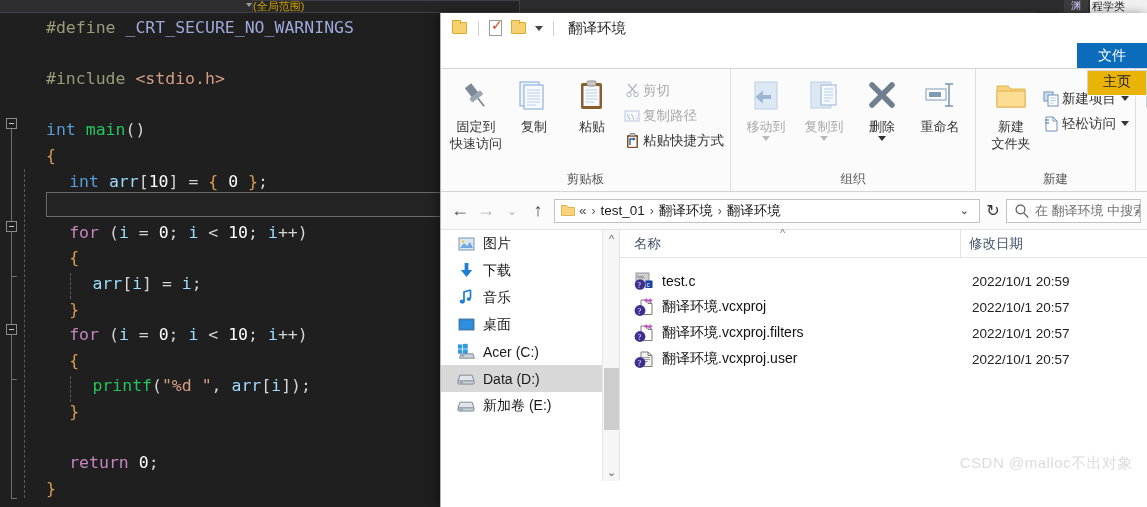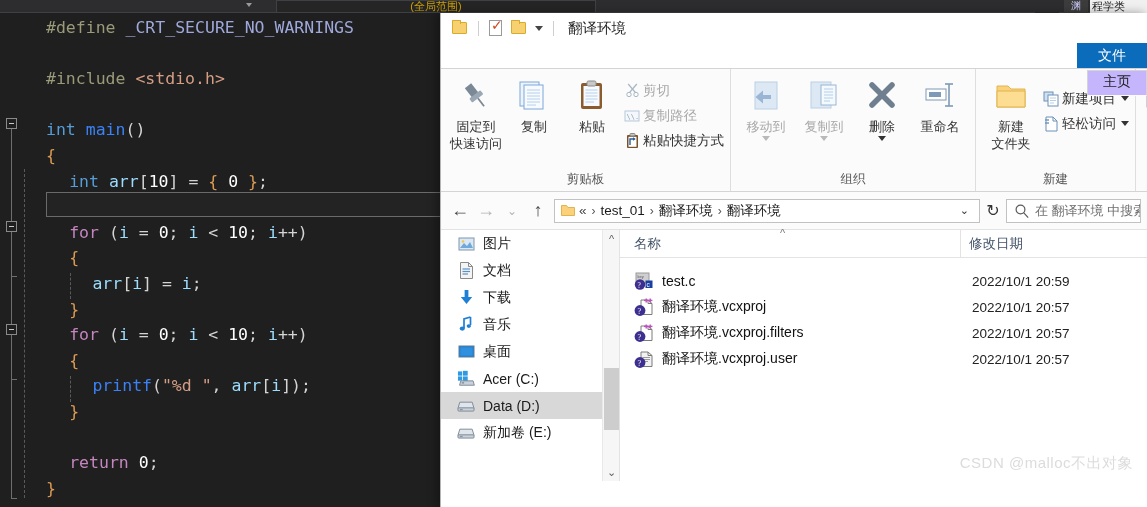--- a/index.html
+++ b/index.html
@@ -20,22 +20,22 @@
     position: absolute; left: 0; top: 0; width: 1147px; height: 13px;
     background: #2d2d30;
     border-bottom: 1px solid #3f3f46;
   }
   .vs-topstrip .seg {
     position: absolute; top: 0; height: 13px;
     background: #252526; border: 1px solid #3f3f46;
     color: #cfa100; font-size: 11px; overflow: hidden; white-space: nowrap;
   }
   .vs-scope {
-    left: 276px; width: 320px; color: #d4d4d4;
-    text-align: center; line-height: 11px;
+    left: 252px; width: 268px; color: #d4d4d4;
+    text-align: left; line-height: 11px;
   }
   .vs-dd-caret {
     position: absolute; left: 246px; top: 3px;
     width: 0; height: 0;
     border-left: 3px solid transparent; border-right: 3px solid transparent;
     border-top: 4px solid #9a9a9a;
   }
   .vs-rt1 {
     position:absolute; left:1035px; top:0; width:24px; height:13px;
     background:#2d2d30;
@@ -66,21 +66,21 @@
     font-size: 16.5px;
     line-height: 25.6px;
     white-space: pre;
   }
   .cl { position: absolute; left: 46px; height: 25.6px; }
   
   .k-pp      { color: #9b9b7a; }   
   .k-macro   { color: #9fa8da; }   
   .k-hdr     { color: #d69d85; }   
   .k-type    { color: #569cd6; }   
-  .k-fn      { color: #3b82f6; }   
+  .k-fn      { color: #22c55e; }   
   .k-plain   { color: #d4d4d4; }
   .k-var     { color: #9cdcfe; }   
   .k-num     { color: #ffffff; }   
   .k-ctl     { color: #c586c0; }   
   .k-str     { color: #d69d85; }   
   .k-brace   { color: #da9a53; }   
   .k-punc    { color: #d4d4d4; }
 
   .cur-line {
     position: absolute; left: 46px; height: 25px;
@@ -163,21 +163,21 @@
   .ribbon-tabs::after {
     content:""; position:absolute; left:0; right:0; bottom:0; height:1px;
     background:#d4d4d4;
   }
   .rtab {
     font-size: 14px; color: #222;
     padding: 3px 16px 4px 16px; position: relative; white-space: nowrap;
   }
   .rtab.file { background: #0a6cba; color: #fff; padding: 4px 21px 5px 21px; }
   .rtab.active {
-    background: #c4b5fd;
+    background: #eab308;
     border: 1px solid #d4d4d4; border-bottom: 1px solid #fbfbfb;
     z-index: 2; padding: 2px 15px 4px 15px;
   }
 
   
   .ribbon {
     position: relative; height: 123px;
     background: #fbfbfb; border-bottom: 1px solid #d4d4d4;
     display: flex; align-items: stretch;
   }
@@ -644,34 +644,20 @@
         <div id="nav-list">
             <div class="nav-item">
               <span class="nav-ico">
                 <svg width="17" height="16" viewBox="0 0 17 16">
                   <rect x="1" y="2" width="15" height="12" fill="#dbe7f2" stroke="#7f97ad"></rect>
                   <path d="M2 12 l4-5 3 3 3-4 3 6 z" fill="#6fa8dc"></path>
                   <circle cx="5" cy="5.5" r="1.3" fill="#f3c846"></circle>
                 </svg>
               </span>
               <span>图片</span>
-            </div>
-            <div class="nav-item">
-              <span class="nav-ico">
-                <svg width="15" height="17" viewBox="0 0 15 17">
-                  <path d="M1.5 0.5 h8 l4 4 v12 h-12 z" fill="#f4f4f4" stroke="#8a8a8a"></path>
-                  <path d="M9.5 0.5 v4 h4" fill="none" stroke="#8a8a8a"></path>
-                  <g stroke="#5b8fc7" stroke-width="1.2">
-                    <line x1="3.5" y1="7" x2="11" y2="7"></line>
-                    <line x1="3.5" y1="9.5" x2="11" y2="9.5"></line>
-                    <line x1="3.5" y1="12" x2="9" y2="12"></line>
-                  </g>
-                </svg>
-              </span>
-              <span>文档</span>
             </div>
             <div class="nav-item">
               <span class="nav-ico">
                 <svg width="15" height="17" viewBox="0 0 15 17">
                   <rect x="5.6" y="1" width="3.8" height="7.5" fill="#1e7fd4"></rect>
                   <path d="M1.8 8 L7.5 15 L13.2 8 Z" fill="#1e7fd4"></path>
                 </svg>
               </span>
               <span>下载</span>
             </div>

